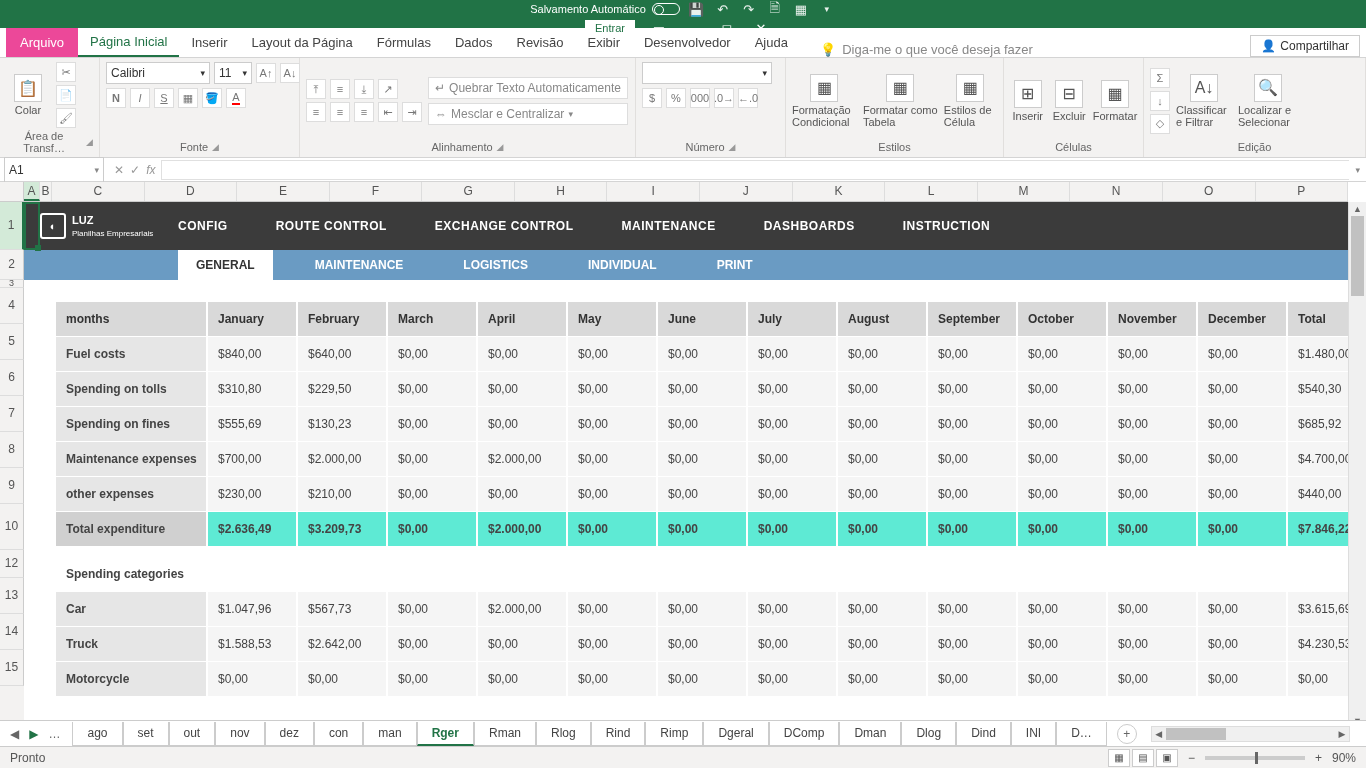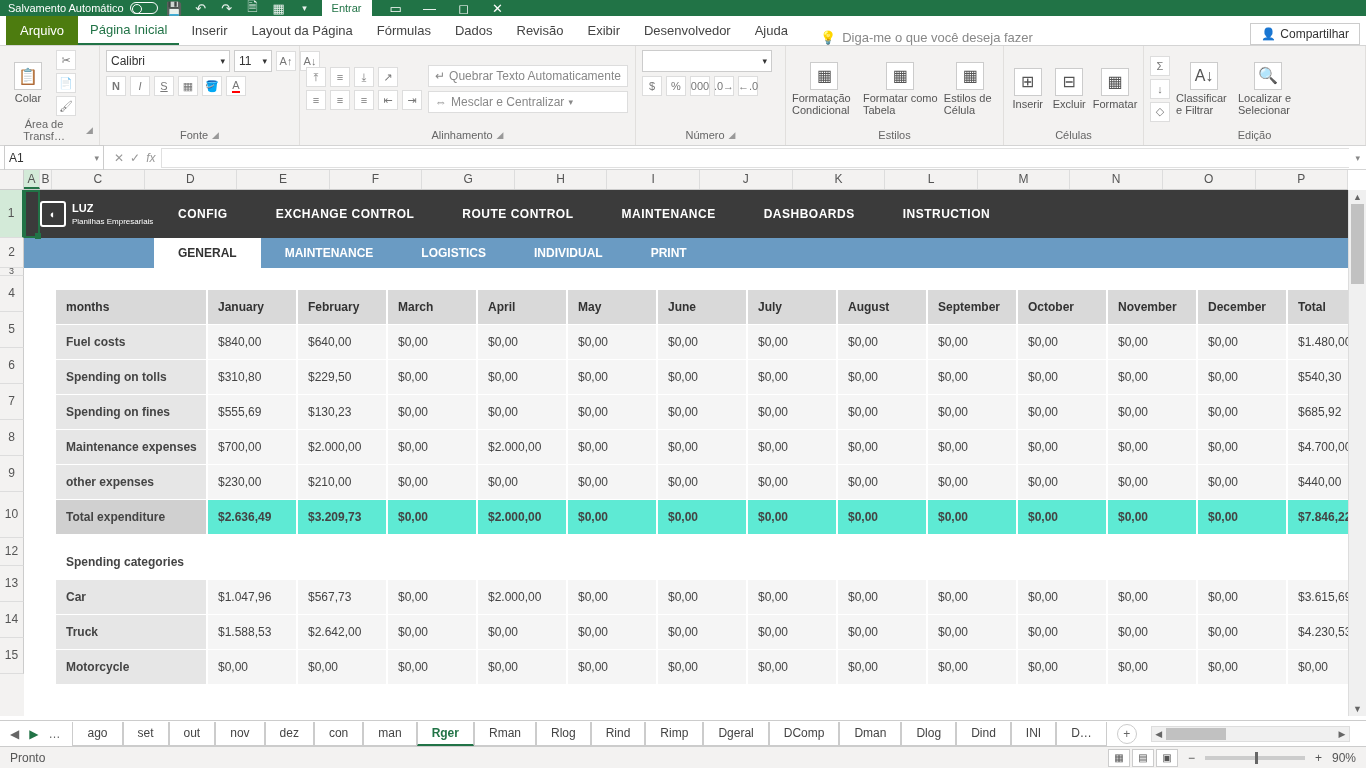--- a/index.html
+++ b/index.html
@@ -1,50 +1,50 @@
 <!DOCTYPE html>
 <html><head>
 <meta charset="utf-8">
 <style>
 * { box-sizing: border-box; margin: 0; padding: 0; font-family: "Segoe UI", Arial, sans-serif; }
 body { background: #fff; width: 1366px; height: 768px; overflow: hidden; font-size: 12px; color: #333; position: relative; }
 
 
-.title-bar { background: #217346; height: 16px; display: flex; align-items: center; color: #fff; font-size: 12px; }
+.title-bar { background: #217346; height: 28px; display: flex; align-items: center; color: #fff; font-size: 12px; flex-direction: column; }
 .title-left { display: flex; align-items: center; gap: 8px; padding: 0 8px; }
 .auto-save { display: flex; align-items: center; gap: 6px; font-size: 11px; }
 .toggle-off { width: 28px; height: 12px; border: 1px solid #fff; border-radius: 6px; position: relative; }
 .toggle-off::after { content: ""; position: absolute; width: 8px; height: 8px; border: 1px solid #fff; border-radius: 50%; left: 1px; top: 1px; }
 .qat-icon { width: 18px; height: 18px; display: inline-flex; align-items: center; justify-content: center; font-size: 13px; opacity: 0.9; }
 .title-center { flex: 1; text-align: center; }
 .title-right { display: flex; align-items: center; gap: 14px; padding-right: 10px; }
 .login-btn { background: #fff; color: #217346; padding: 2px 10px; font-size: 11px; }
 .win-btn { width: 20px; height: 20px; display: inline-flex; align-items: center; justify-content: center; font-size: 13px; }
 
 
 .ribbon-tabs { display: flex; align-items: flex-end; height: 30px; background: #fff; padding: 0 6px; border-bottom: 1px solid #d4d4d4; }
-.file-tab { background: #4d7c0f; color: #fff; padding: 6px 14px; font-size: 13px; height: 100%; display: flex; align-items: center; }
+.file-tab { background: #ec4899; color: #fff; padding: 6px 14px; font-size: 13px; height: 100%; display: flex; align-items: center; }
 .rtab { padding: 6px 12px; font-size: 13px; color: #444; height: 100%; display: flex; align-items: center; cursor: pointer; }
 .rtab.active { color: #217346; border-bottom: 2px solid #217346; }
 .tell-me { margin-left: 20px; display: flex; align-items: center; gap: 6px; color: #888; font-size: 13px; }
 .share-btn { margin-left: auto; border: 1px solid #ccc; padding: 3px 10px; font-size: 12px; display: flex; align-items: center; gap: 4px; }
 
 
 .ribbon { display: flex; height: 100px; background: #f3f2f1; border-bottom: 1px solid #d4d4d4; }
 .rgroup { border-right: 1px solid #e1dfdd; display: flex; flex-direction: column; padding: 4px 6px 2px 6px; }
 .rgroup-body { flex: 1; display: flex; align-items: center; gap: 6px; }
 .rgroup-label { text-align: center; font-size: 11px; color: #666; padding: 2px 0; display: flex; justify-content: center; align-items: center; gap: 4px; }
 .rgroup-label .dlg { font-size: 9px; color: #999; }
 .big-btn { display: flex; flex-direction: column; align-items: center; justify-content: center; width: 44px; font-size: 11px; color: #555; }
 .big-icon { width: 28px; height: 28px; border: 1px solid #ccc; margin-bottom: 2px; display: flex; align-items: center; justify-content: center; font-size: 16px; background: #fff; }
 .stack { display: flex; flex-direction: column; gap: 3px; }
 .stack-row { display: flex; gap: 4px; align-items: center; }
 .mini { width: 20px; height: 20px; border: 1px solid #ddd; display: inline-flex; align-items: center; justify-content: center; font-size: 11px; background: #fff; color: #777; }
 .select { height: 22px; border: 1px solid #ccc; background: #fff; font-size: 12px; padding: 0 4px; display: flex; align-items: center; justify-content: space-between; }
-.font-name { width: 124px; }
+.font-name { width: 104px; }
 .font-size { width: 38px; }
 .wide-btn { border: 1px solid #ddd; background: #fff; height: 22px; display: flex; align-items: center; padding: 0 6px; font-size: 12px; color: #888; gap: 4px; }
 
 
 .formula-bar { display: flex; align-items: center; height: 24px; border-bottom: 1px solid #d4d4d4; }
 .name-box { width: 100px; border: 1px solid #ccc; height: 20px; margin: 0 4px; display: flex; align-items: center; justify-content: space-between; padding: 12px 4px; font-size: 12px; }
 .fx-btns { display: flex; gap: 6px; padding: 0 6px; color: #999; align-items: center; }
 .fx-input { flex: 1; height: 20px; border: 1px solid #e0e0e0; border-right: none; }
 
 
@@ -76,21 +76,21 @@
 
 
 .app-nav { background: #3b3b3b; height: 48px; display: flex; align-items: center; color: #fff; font-size: 12px; font-weight: bold; }
 .luz-logo { width: 130px; display: flex; align-items: center; gap: 6px; padding-left: 16px; font-size: 11px; font-weight: normal; }
 .luz-logo .square { width: 26px; height: 26px; border: 2px solid #fff; border-radius: 3px; display: flex; align-items: center; justify-content: center; }
 .app-nav-item { padding: 0 24px; height: 100%; display: flex; align-items: center; letter-spacing: 0.5px; }
 .app-nav-item.active { background: #5a8eba; }
 
 
 .sub-nav { background: #6a9bc3; height: 30px; display: flex; align-items: stretch; color: #fff; font-size: 12px; font-weight: bold; padding-left: 130px; }
-.sub-tab { padding: 0 24px; display: flex; align-items: center; }
+.sub-tab { padding: 0 18px; display: flex; align-items: center; margin-left: 24px; }
 .sub-tab.active { background: #fff; color: #333; }
 
 
 .rpt { padding: 14px 0 0 30px; }
 .rpt table { border-collapse: separate; border-spacing: 2px 0; width: 1290px; table-layout: fixed; }
 .rpt th, .rpt td { padding: 0 10px; height: 35px; font-size: 12px; text-align: left; border-bottom: 1px solid #fff; overflow: hidden; white-space: nowrap; }
 .rpt th { background: #d9d9d9; font-weight: bold; color: #333; }
 .rpt .r-label { background: #e6e6e6; font-weight: bold; width: 150px; }
 .rpt td { background: #f5f5f5; color: #444; }
 .rpt tr.total td, .rpt tr.total .r-label { background: #5eead4; font-weight: bold; }
@@ -393,22 +393,22 @@
   <div class="content">
     <div class="cursor"></div>
 
     <div class="app-nav">
       <div class="luz-logo">
         <span class="square">◐</span>
         <span><b>LUZ</b><br><span style="font-size:8px">Planilhas Empresariais</span></span>
       </div>
       <div id="appnav" style="display: contents;"></div>
     <div class="app-nav-item">CONFIG</div>
+        <div class="app-nav-item">ROUTE CONTROL</div>
         <div class="app-nav-item">EXCHANGE CONTROL</div>
-        <div class="app-nav-item">ROUTE CONTROL</div>
         <div class="app-nav-item">MAINTENANCE</div>
         <div class="app-nav-item">DASHBOARDS</div>
         <div class="app-nav-item">INSTRUCTION</div>
       </div>
 
     <div class="sub-nav" id="subnav">
         <div class="sub-tab active">GENERAL</div>
         <div class="sub-tab">MAINTENANCE</div>
         <div class="sub-tab">LOGISTICS</div>
         <div class="sub-tab">INDIVIDUAL</div>

